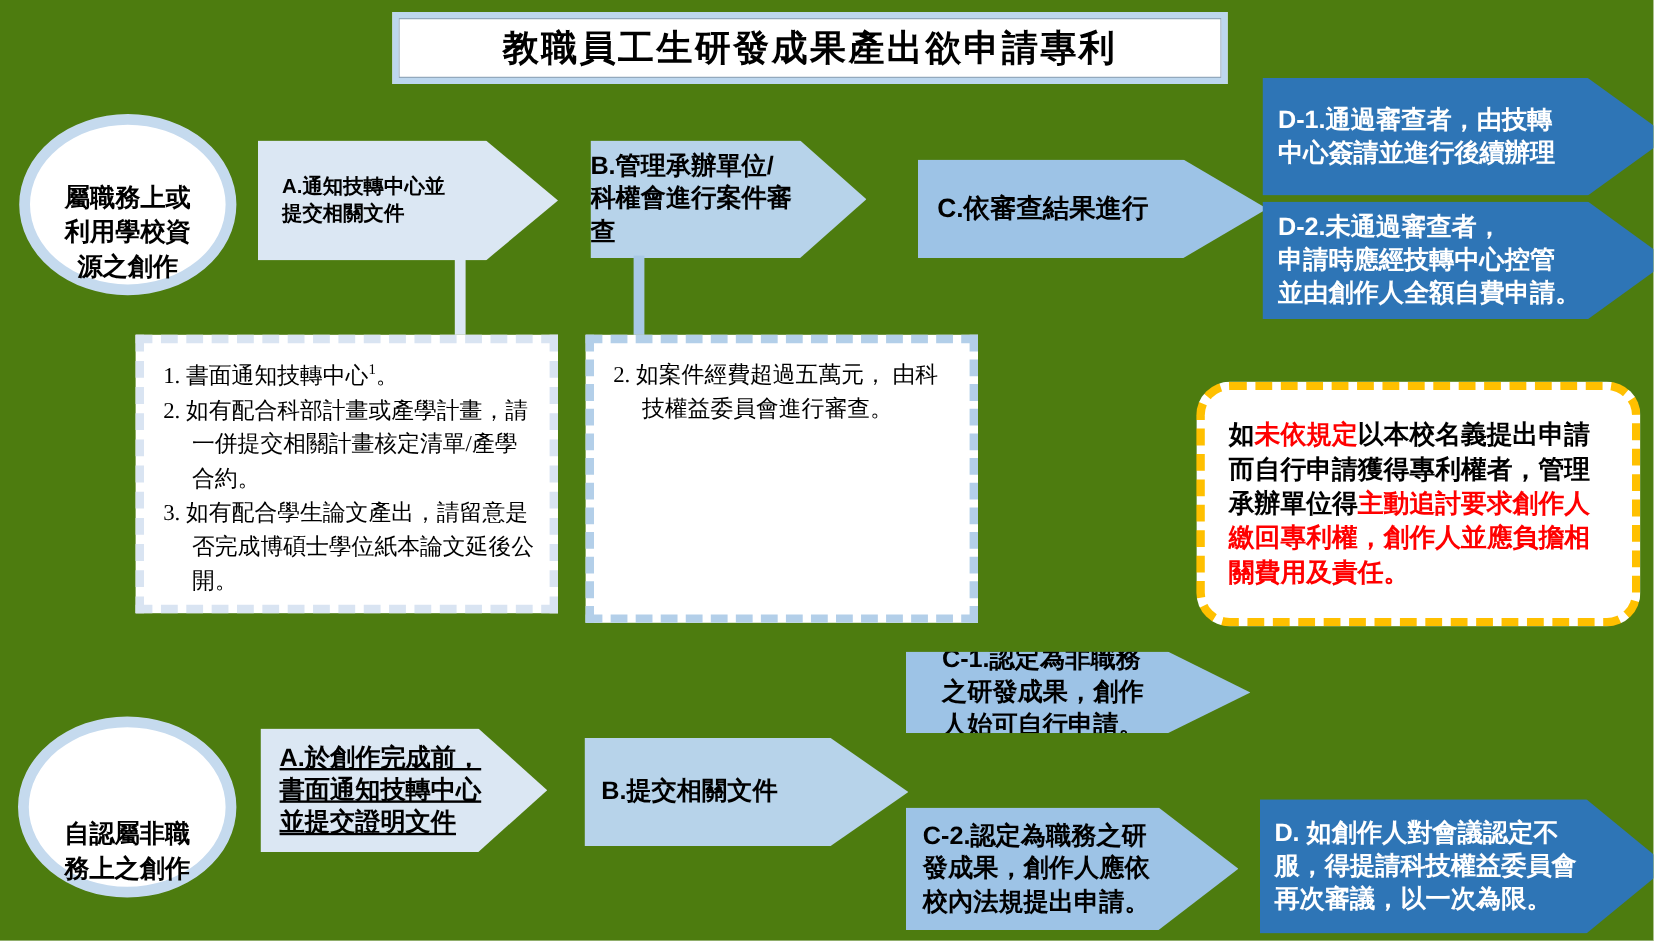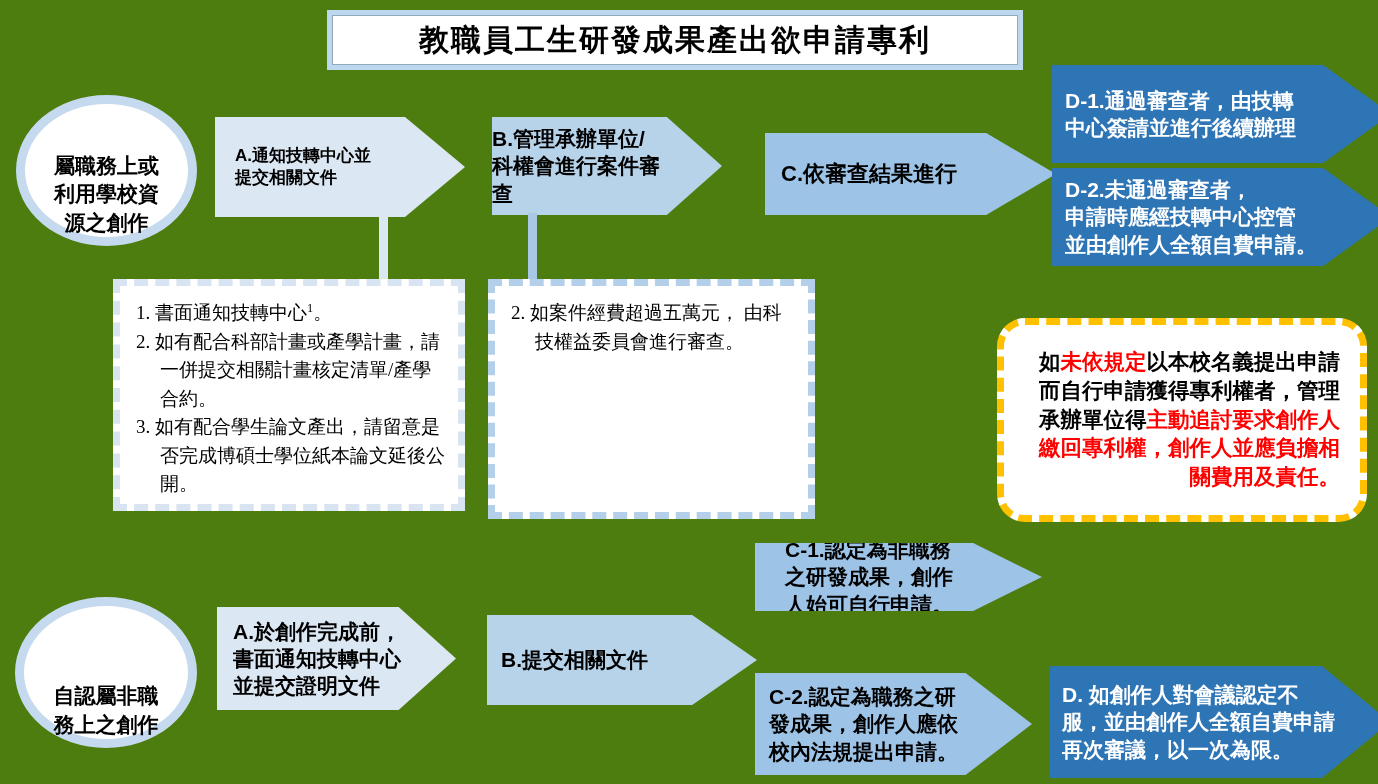--- a/index.html
+++ b/index.html
@@ -27,21 +27,21 @@
   .mid{background:#9dc3e6;}
   .dark{background:#2e75b6;color:#fff;}
   .tip76{clip-path:polygon(0 0,76% 0,100% 50%,76% 100%,0 100%);}
   .tip80{clip-path:polygon(0 0,80% 0,100% 50%,80% 100%,0 100%);}
 
   #arr-a-top{left:215px;top:117px;width:230px;height:100px;font-size:17px;padding-left:20px;}
   #arr-b-top{left:492px;top:117px;width:230px;height:98px;font-size:21px;padding-left:0;}
   #arr-c-top{left:765px;top:133px;width:275px;height:82px;font-size:22px;padding-left:16px;}
   #arr-d1{left:1052px;top:65px;width:326px;height:98px;font-size:21px;padding-left:13px;}
   #arr-d2{left:1052px;top:168px;width:326px;height:98px;font-size:21px;padding-left:13px;}
-  #arr-a-bot{left:217px;top:607px;width:223px;height:103px;font-size:21px;padding-left:16px;}
+  #arr-a-bot{left:217px;top:607px;width:223px;height:103px;font-size:21px;padding-left:16px;text-decoration:underline;}
   #arr-b-bot{left:487px;top:615px;width:256px;height:90px;font-size:21px;padding-left:14px;}
   #arr-c1{left:755px;top:543px;width:257px;height:68px;font-size:21px;padding-left:30px;}
   #arr-c2{left:755px;top:673px;width:263px;height:102px;font-size:21px;padding-left:14px;}
   #arr-d-bot{left:1050px;top:666px;width:328px;height:112px;font-size:21px;padding-left:12px;}
 
   
   .conn{position:absolute;}
   #conn-a{left:379px;top:215px;width:9px;height:64px;background:#dbe7f3;}
   #conn-b{left:528px;top:213px;width:9px;height:66px;background:#a8c8e6;}
 
@@ -50,21 +50,21 @@
   #note-a{left:113px;top:279px;width:338px;height:218px;border:7px dashed #d9e4f2;}
   #note-b{left:488px;top:279px;width:313px;height:226px;border:7px dashed #b3cfe9;}
   .note-body{font-family:"Liberation Serif","DejaVu Serif",serif;font-size:19px;
     line-height:1.5;padding:13px 8px 0 16px;}
   .li{padding-left:24px;text-indent:-24px;}
   sup{font-size:0.65em;}
 
   
   .warn-box{position:absolute;left:997px;top:318px;width:356px;height:190px;
     border:7px dashed #ffc000;border-radius:28px;background:#fff;
-    display:flex;align-items:center;justify-content:center;text-align:right;}
+    display:flex;align-items:center;justify-content:center;text-align:left;}
   .warn-text{width:316px;font-size:21.5px;font-weight:700;line-height:1.34;}
   .red{color:#ff0000;}
 </style>
 </head>
 <body>
 
 <div class="stage">
 
   <div class="title-box">
     <div class="title-text">教職員工生研發成果產出欲申請專利</div>
@@ -144,17 +144,17 @@
   </div>
 
   <div class="arr mid tip76" id="arr-c2">
     <span class="txt">C-2.認定為職務之研
 發成果，創作人應依
 校內法規提出申請。</span>
   </div>
 
   <div class="arr dark tip80" id="arr-d-bot">
     <span class="txt">D. 如創作人對會議認定不
-服，並由創作人全額自費申請
+服，得提請科技權益委員會
 再次審議，以一次為限。</span>
   </div>
 
 </div>
 
 </body></html>

